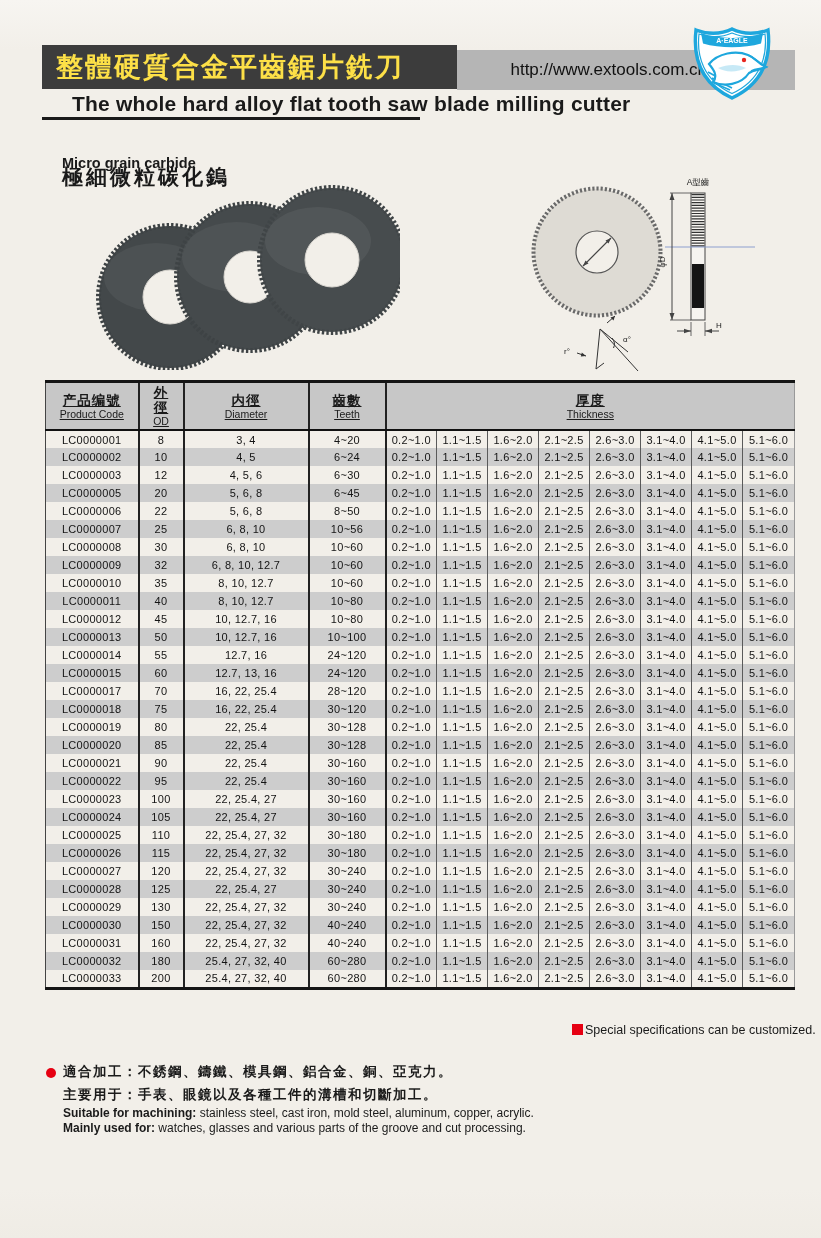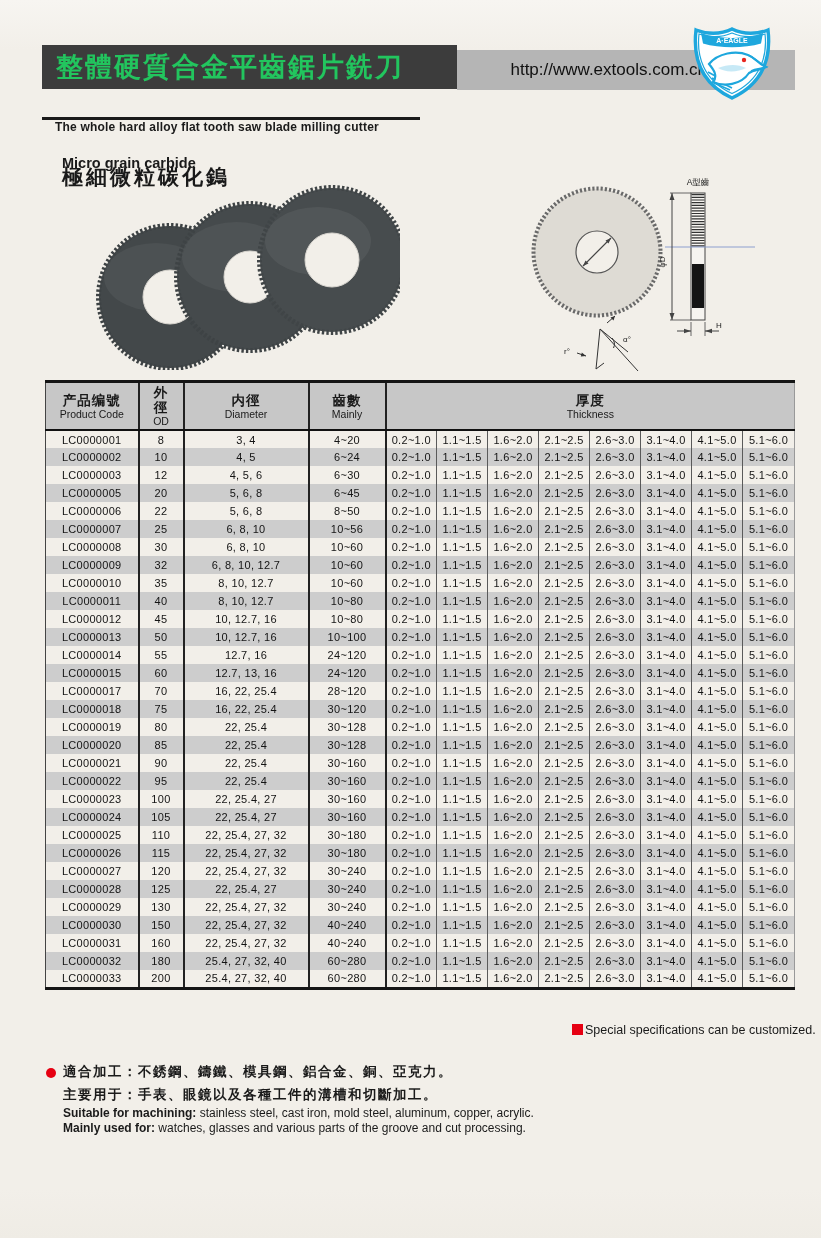--- a/index.html
+++ b/index.html
@@ -6,51 +6,50 @@
   html,body { background:#e8e6e0; }
   body { font-family:"Liberation Sans", sans-serif; color:#1a1a1a; }
   .page {
     position:relative; width:821px; height:1238px; margin:0 auto;
     background:linear-gradient(180deg,#f7f5f1 0%,#f2efe9 4%,#f2efe9 96%,#efece5 100%);
     overflow:hidden;
   }
   
   .title-bar {
     position:absolute; left:42px; top:45px; width:415px; height:44px;
-    background:#3c3c3c; color:#22c55e; font-size:27px; font-weight:bold;
+    background:#3c3c3c; color:#fde047; font-size:27px; font-weight:bold;
     line-height:44px; padding-left:14px; letter-spacing:2px; white-space:nowrap;
   }
   .url-bar {
     position:absolute; left:457px; top:50px; width:338px; height:40px;
     background:#b5b5b5; color:#111; font-size:17px; line-height:40px;
     text-align:right; padding-right:88px; font-weight:500;
   }
   .logo { position:absolute; left:688px; top:26px; width:88px; height:74px; }
   .subtitle-en {
-    position:absolute; left:55px; top:92px; font-size:12px; font-weight:bold;
+    position:absolute; left:72px; top:92px; font-size:21px; font-weight:bold;
     letter-spacing:0.2px;
-    margin-top:28px;
   }
   .head-rule { position:absolute; left:42px; top:117px; width:378px; height:3px; background:#1a1a1a; }
   .section-zh { position:absolute; left:62px; top:127px; font-size:21px; font-weight:bold; letter-spacing:3px;margin-top:36px; }
   .section-en { position:absolute; left:62px; top:155px; font-size:14.5px; font-weight:bold; }
   
   .photos  { position:absolute; left:70px;  top:185px; width:330px; height:185px; }
   .drawing { position:absolute; left:520px; top:172px; width:280px; height:205px; }
   
   table.spec {
     position:absolute; left:45px; top:380px; width:750px;
     border-collapse:collapse; table-layout:fixed;
     border-top:3px solid #151515; border-bottom:3px solid #151515;
     border-left:1px solid #444; border-right:1px solid #999;
     font-size:11px;
   }
   table.spec thead th {
     background:#c7c7c7; border-bottom:2.5px solid #111;
-    font-weight:bold; height:38px; padding:2px 12px; vertical-align:middle;
+    font-weight:bold; height:38px; padding:2px 12px; vertical-align:middle;text-decoration:underline;
   }
   table.spec thead th + th { border-left:2px solid #222; }
   table.spec thead .zh { font-size:13.5px; letter-spacing:1px; line-height:15px; }
   table.spec thead .en { font-size:10.5px; font-weight:normal; line-height:12px; }
   table.spec tbody td {
     height:18px; padding:0 2px; text-align:center; white-space:nowrap;
     font-size:11px; color:#141414; letter-spacing:0.3px;
   }
   table.spec tbody tr:nth-child(even) { background:#cdcdcd; }
   table.spec tbody td:nth-child(n+2) { border-left:1px solid #5a5a5a; }
@@ -196,21 +195,21 @@
         <th>
           <div class="zh">外徑</div>
           <div class="en">OD</div>
         </th>
         <th>
           <div class="zh">内徑</div>
           <div class="en">Diameter</div>
         </th>
         <th>
           <div class="zh">齒數</div>
-          <div class="en">Mainly</div>
+          <div class="en">Teeth</div>
         </th>
         <th colspan="8">
           <div class="zh">厚度</div>
           <div class="en">Thickness</div>
         </th>
       </tr>
     </thead>
     <tbody>
         <tr>
           <td>LC0000001</td>

